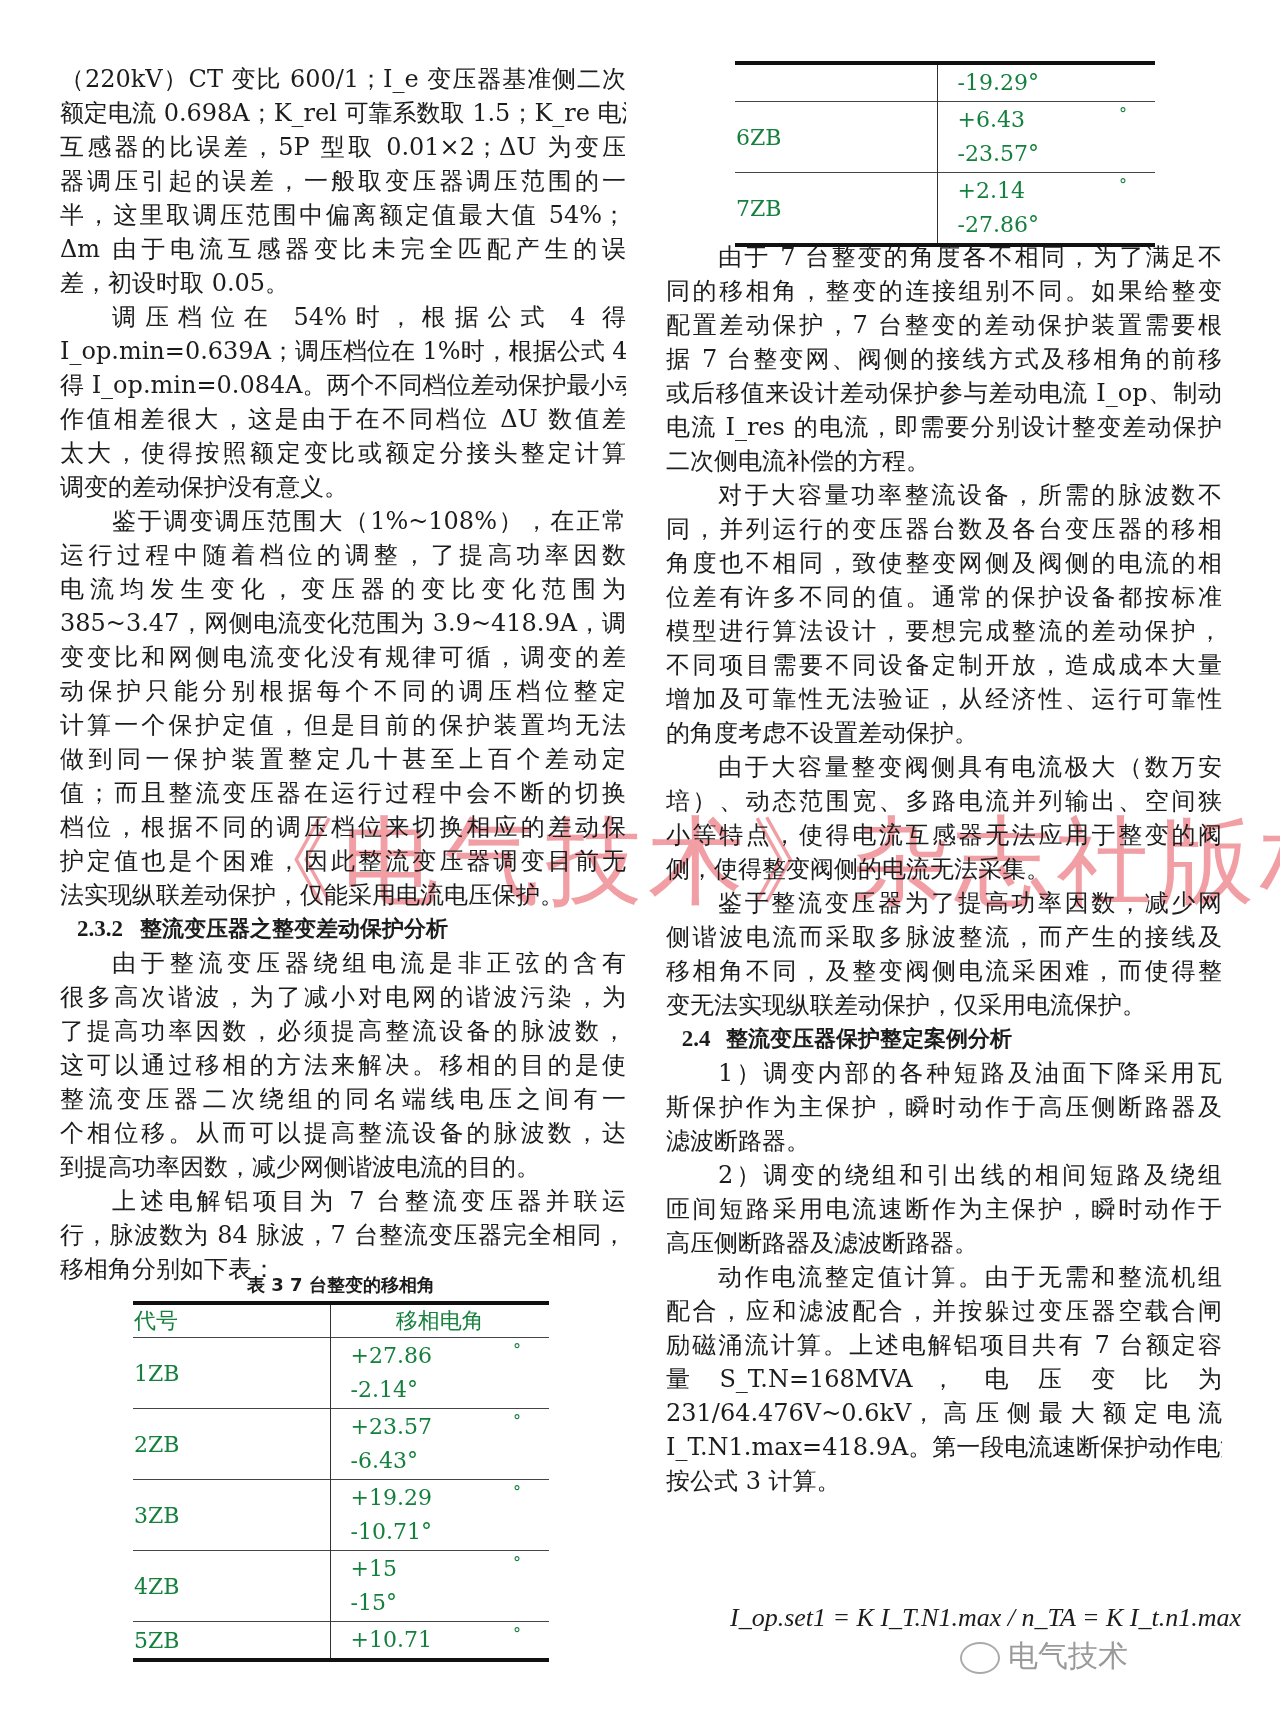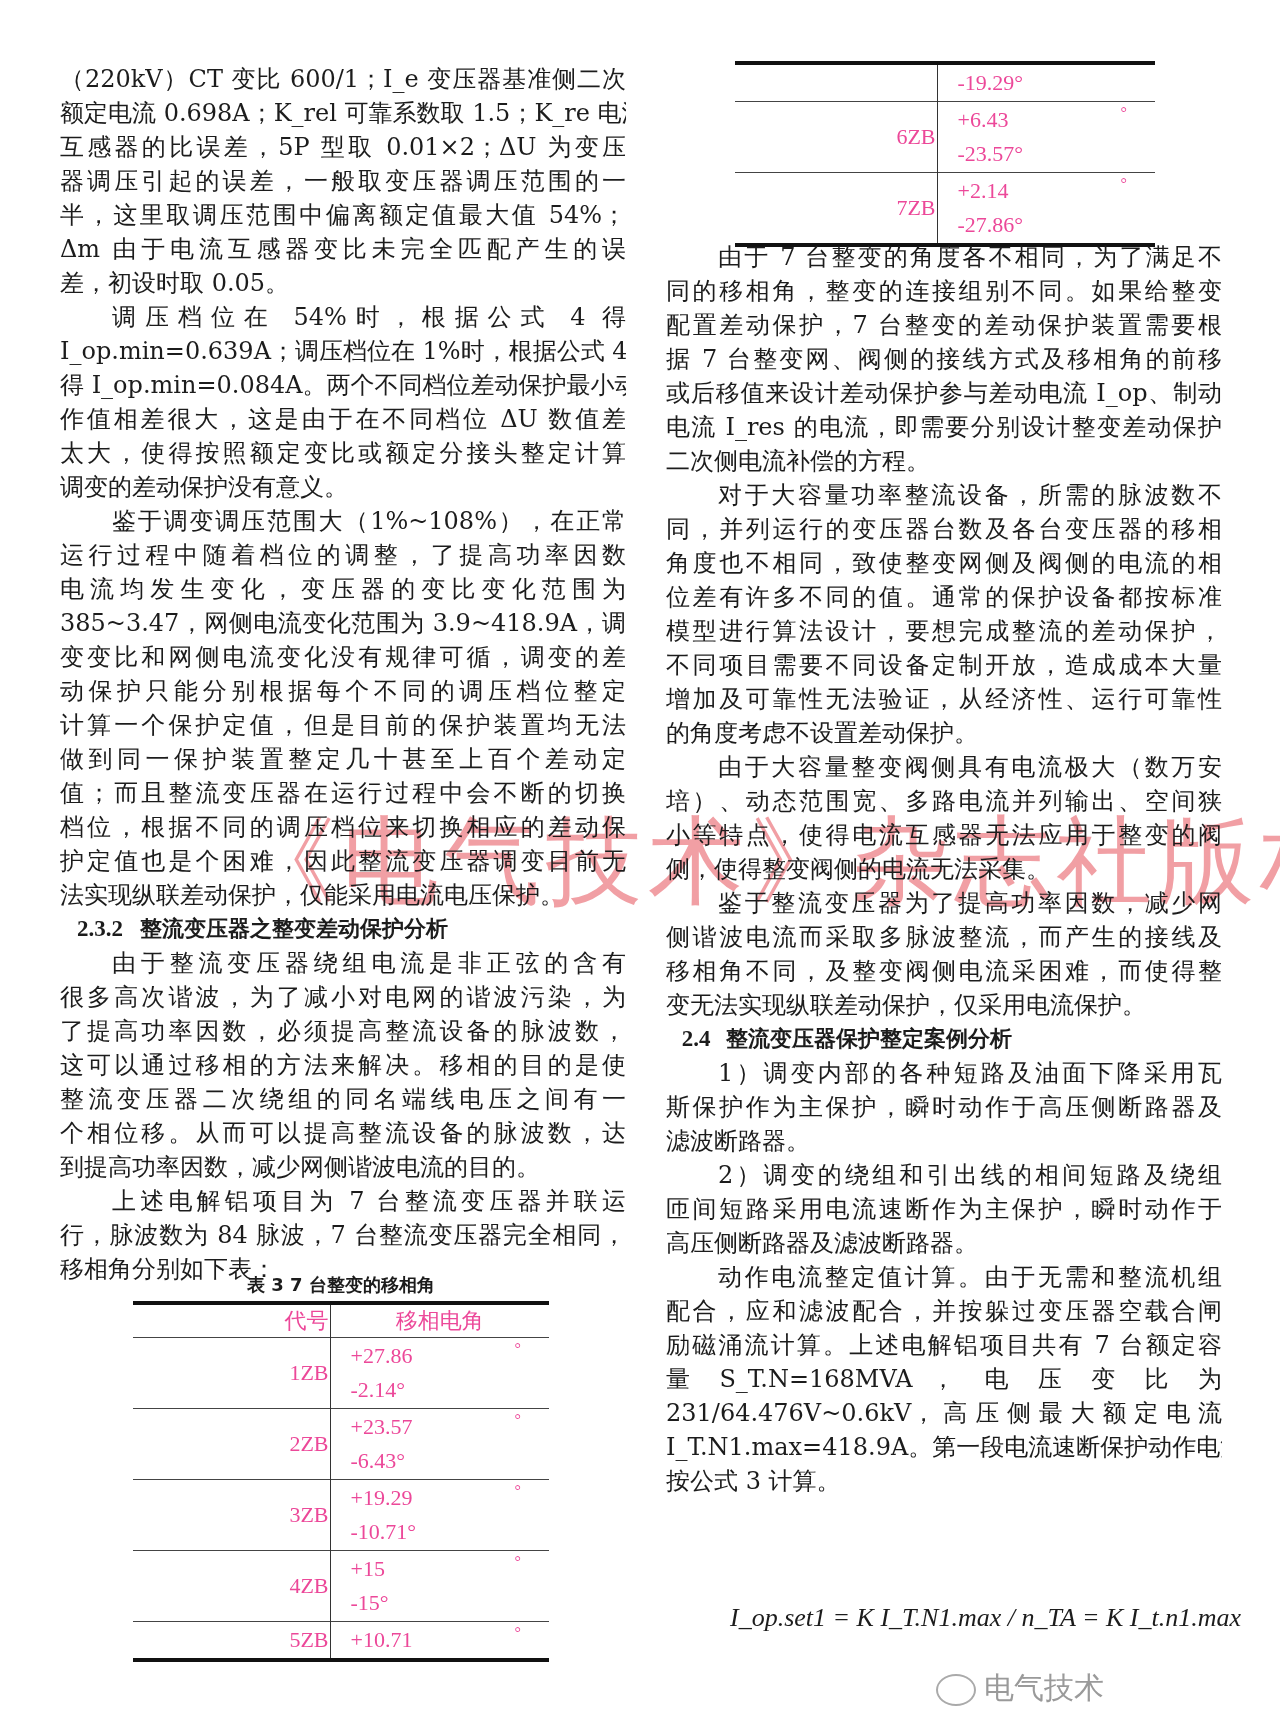--- a/index.html
+++ b/index.html
@@ -8,36 +8,36 @@
   .col { position:absolute; }
   #col-left { left:60px; top:62px; width:566px; }
   #col-right { left:666px; top:0px; width:556px; }
   .line { font-size:24px; line-height:34px; height:34px; white-space:nowrap; text-align:justify; text-align-last:justify; overflow:hidden; }
   .line.last { text-align-last:left; }
   .indent { padding-left:52px; }
   .heading { font-family:"DejaVu Sans","Liberation Sans",sans-serif; font-weight:bold; font-size:22px; line-height:34px; height:34px; white-space:nowrap; }
   .heading .num { display:inline-block; width:80px; font-family:"Liberation Serif",serif; font-size:23px;text-align:center; }
   
   table.t { border-collapse:collapse; font-family:"DejaVu Serif","Liberation Serif",serif; }
-  .t td { border-left:0; border-right:0; font-size:22px; color:#ec4899;font-family:Liberation Serif, serif; }
-  .t td.code { text-align:right; border-right:1.5px solid #333; }
+  .t td { border-left:0; border-right:0; font-size:22px; color:#15803d; }
+  .t td.code { text-align:left; border-right:1.5px solid #333; }
   .t td.ang { padding-left:20px; position:relative; }
   .t tr { border-top:1.5px solid #444; }
   .t tr.first { border-top:4px solid #111; }
   .t tr.last { border-bottom:4px solid #111; }
   .ang .v { display:block; height:34px; line-height:34px; }
   .ang .deg-float { position:absolute; right:28px; top:2px; font-size:16px; }
   #table-left-wrap { position:absolute; left:133px; top:1268px; width:416px; }
   .caption { font-family:"DejaVu Sans","Liberation Sans",sans-serif; font-weight:bold; font-size:18px; text-align:center; height:33px; line-height:33px; }
   #table-right-wrap { position:absolute; left:735px; top:61px; width:420px; }
   .watermark { position:absolute; left:240px; top:798px; font-family:"DejaVu Serif",serif; font-size:96px;
                color:rgba(230,80,90,0.55); letter-spacing:6px; white-space:nowrap; transform:rotate(0deg); pointer-events:none; }
   .formula { position:absolute; left:730px; top:1602px; font-family:"Liberation Serif","DejaVu Serif",serif; font-style:italic; font-size:26px; white-space:nowrap; }
   .formula .eqn { font-style:normal; margin-left:26px; font-size:24px; }
-  .wechat { position:absolute; left:936px; top:1636px; font-family:"DejaVu Sans",sans-serif; font-size:30px; color:#9a9a9a; white-space:nowrap;margin-top:32px; }
+  .wechat { position:absolute; left:960px; top:1636px; font-family:"DejaVu Sans",sans-serif; font-size:30px; color:#9a9a9a; white-space:nowrap; }
   .wechat .bubble { display:inline-block; width:36px; height:28px; border:2px solid #aaa; border-radius:50%; vertical-align:middle; margin-right:8px; position:relative; }
 </style>
 </head>
 <body>
 
 <div class="watermark">《电气技术》杂志社版权</div>
 
 <div class="col" id="col-left">
   <div>
     <div class="line">（220kV）CT 变比 600/1；I_e 变压器基准侧二次</div>

